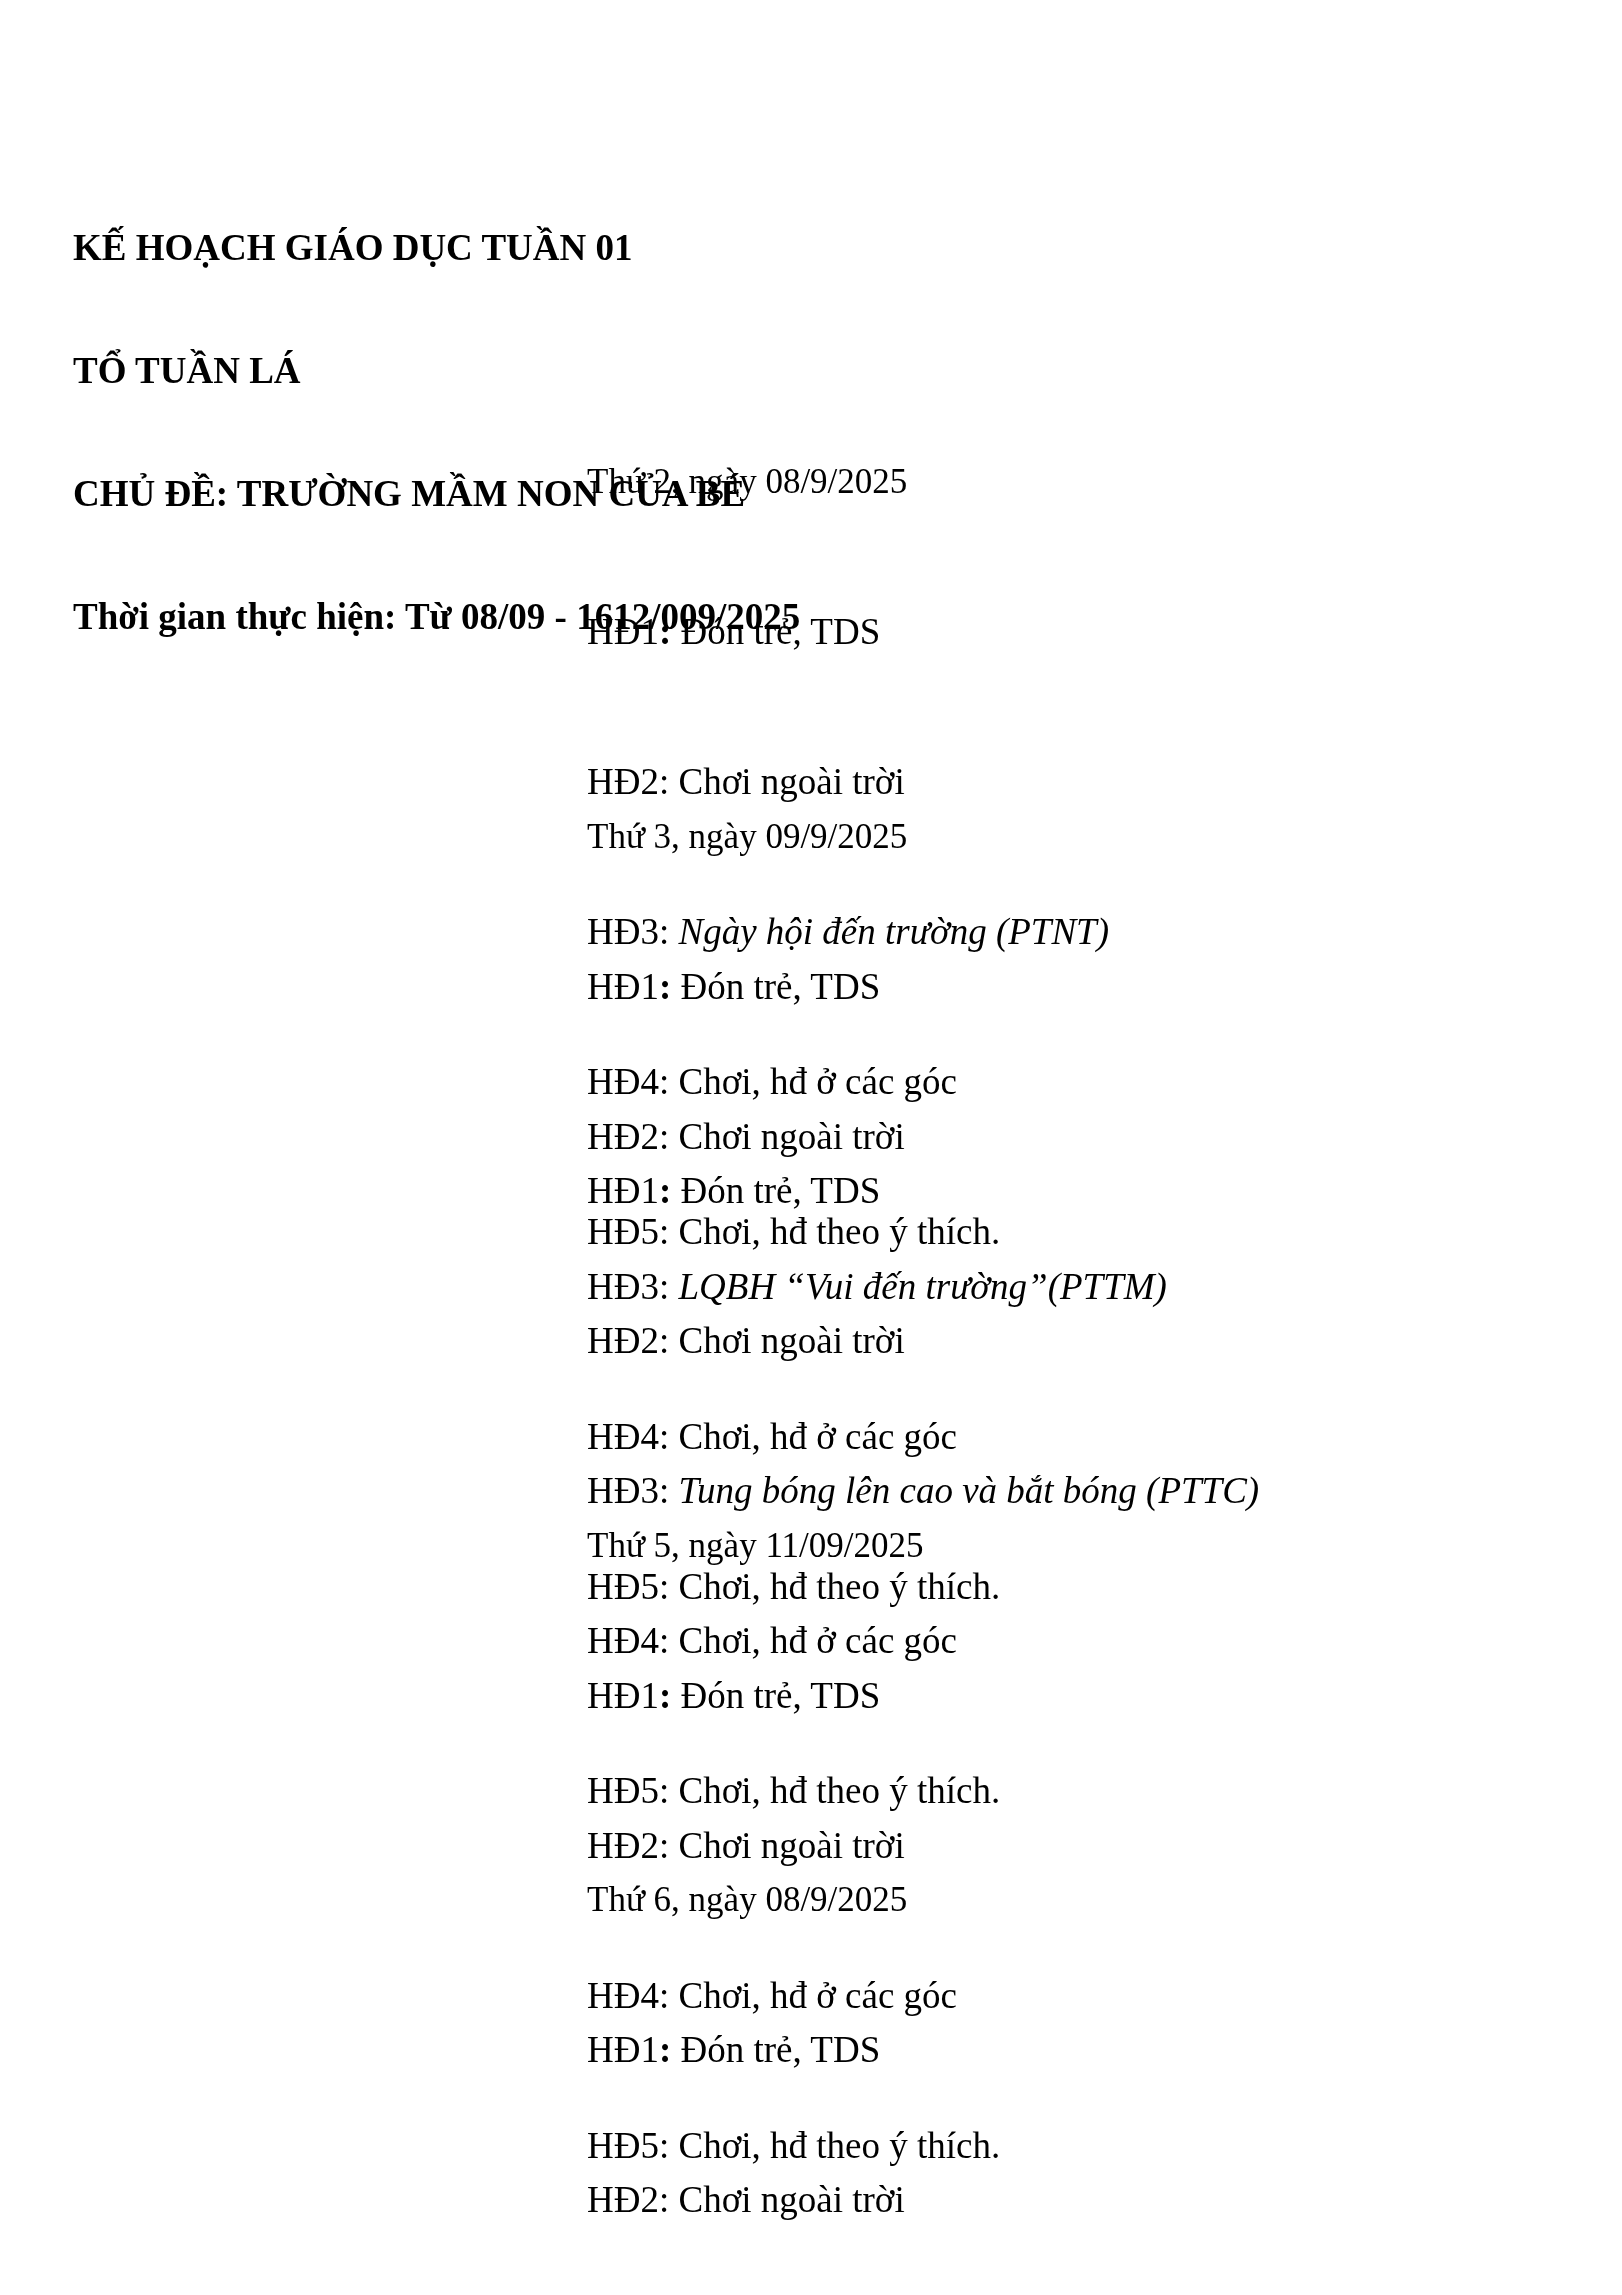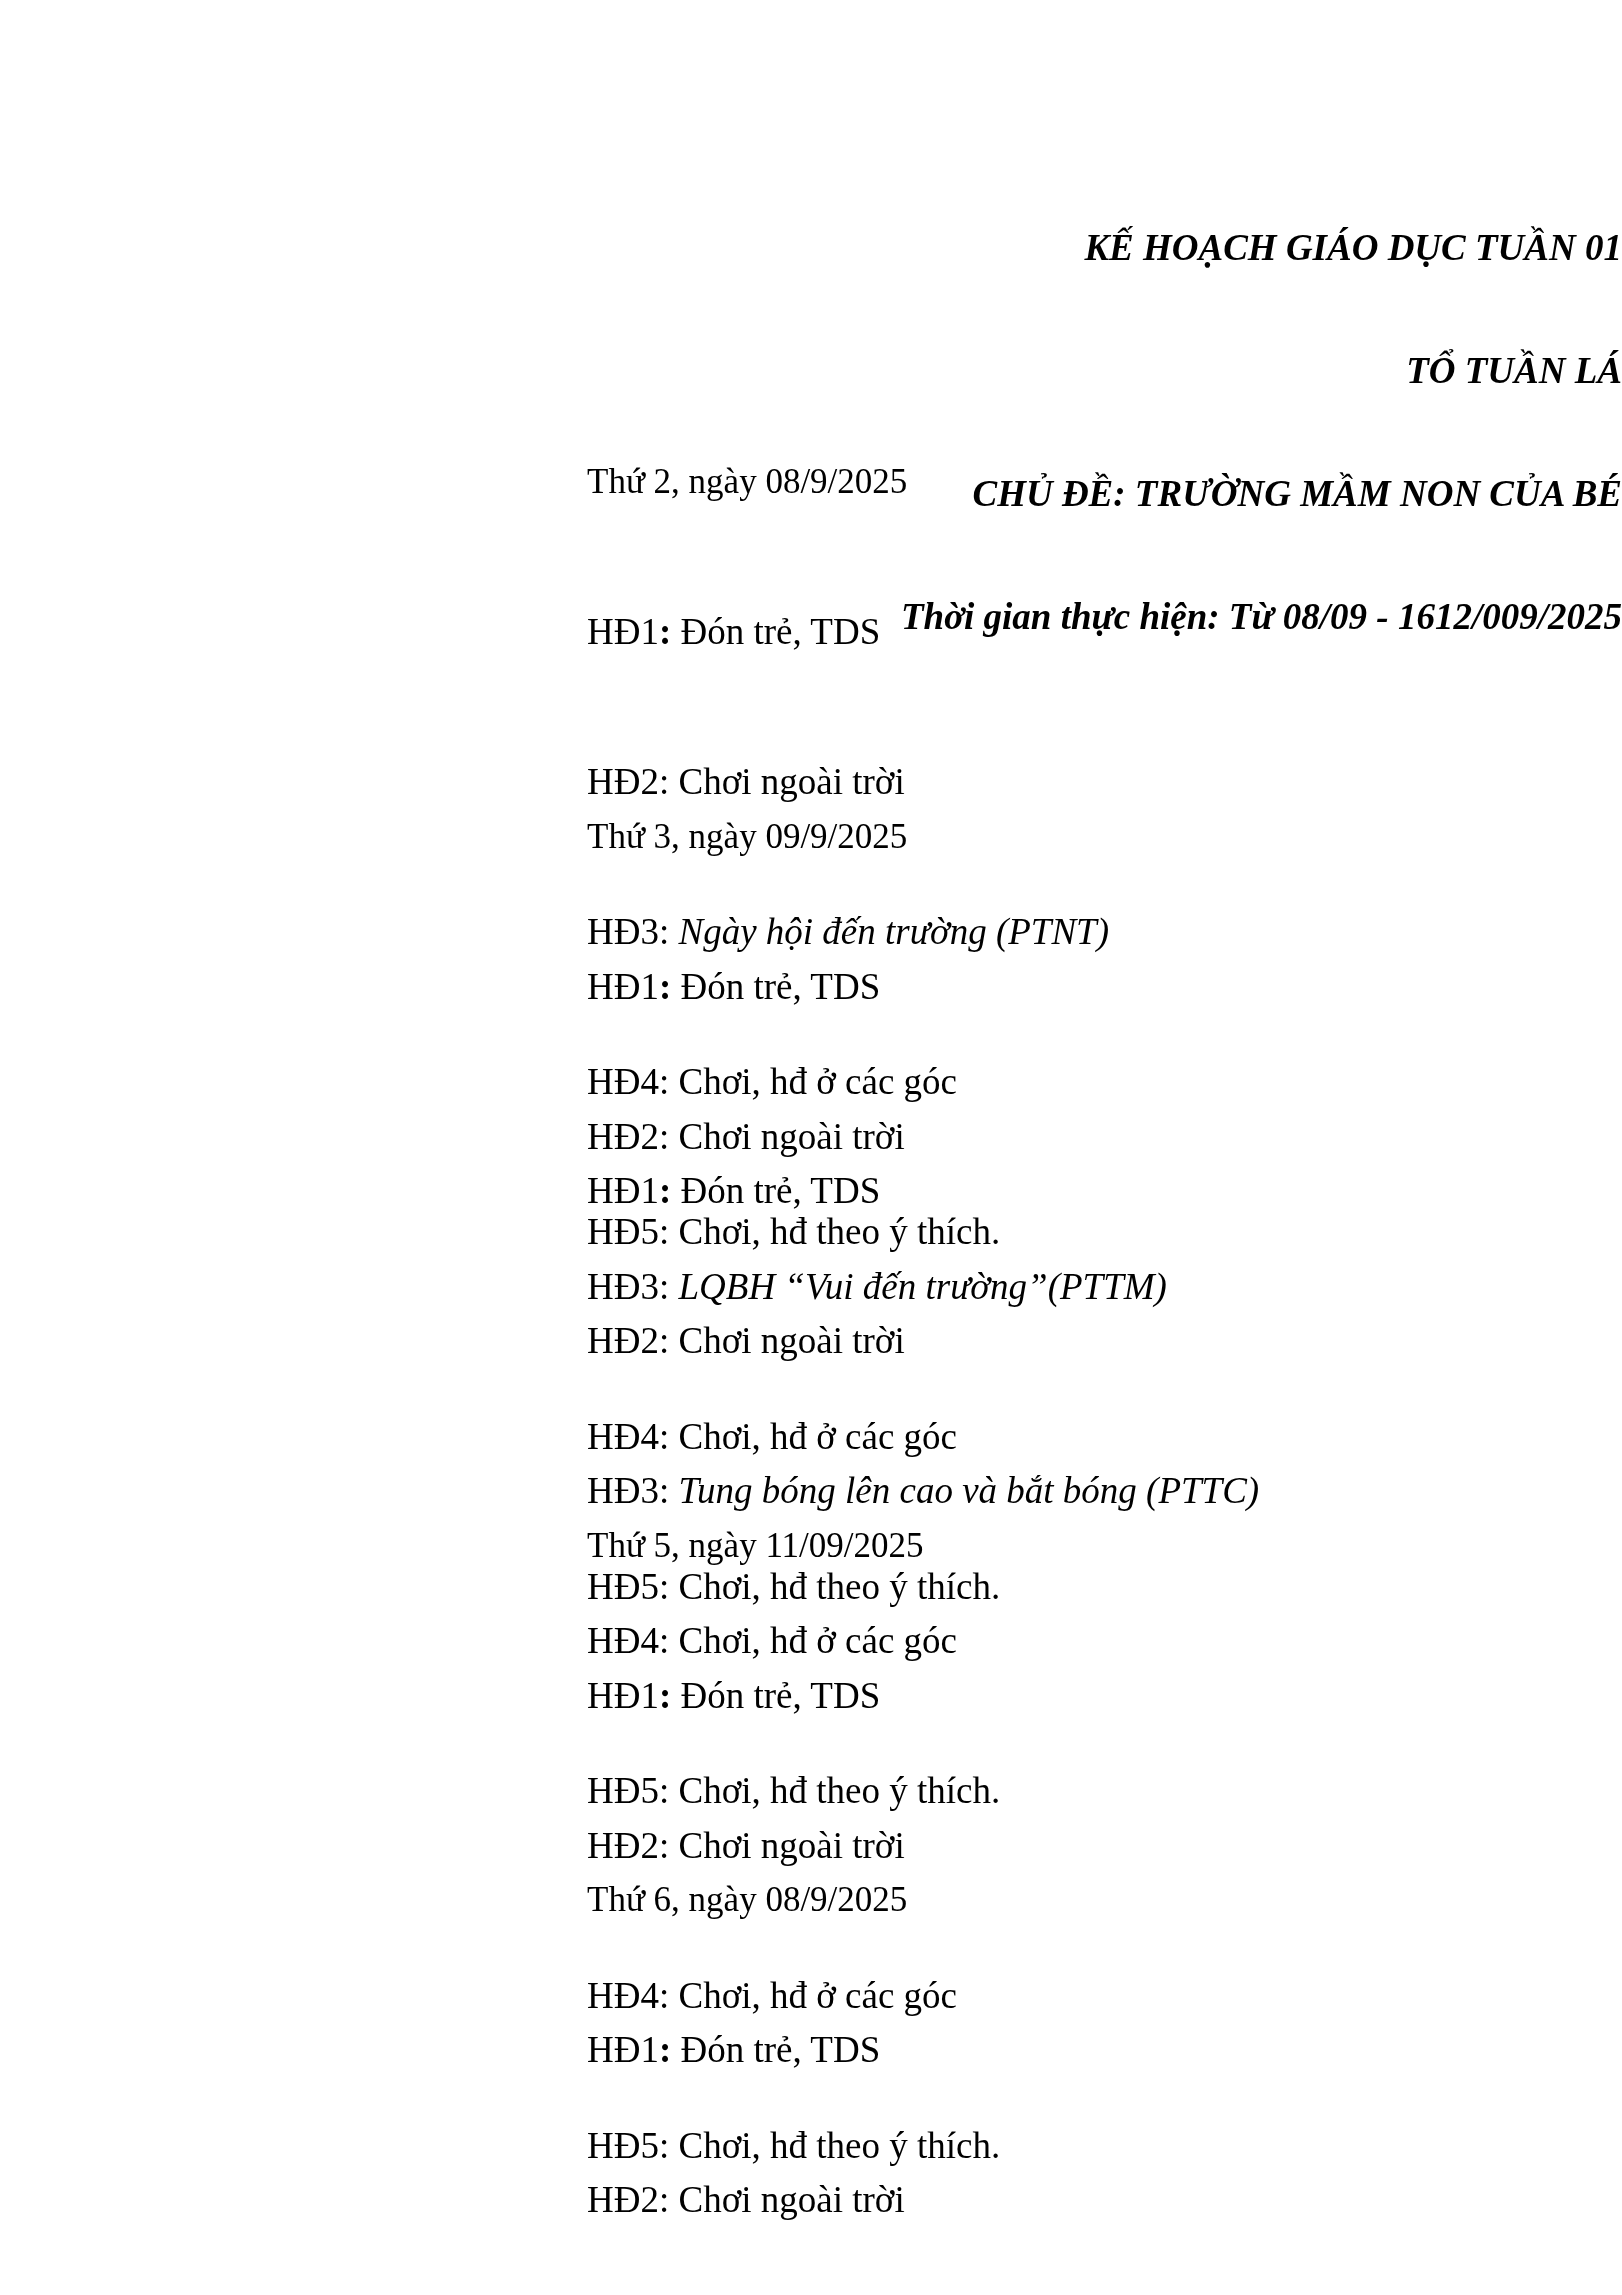--- a/index.html
+++ b/index.html
@@ -12,25 +12,25 @@
     font-family: "Liberation Serif", serif;
     font-size: 37px;
     overflow: hidden;
   }
   .header {
     position: absolute;
     top: 145px;
     left: 0;
     width: 1622px;
     box-sizing: border-box;
-    text-align: right;
+    padding-left: 73px;
+    text-align: left;
     font-weight: 700;
     line-height: 41px;
     white-space: pre-wrap;
-    font-style: italic;
   }
   .header div { margin: 0; }
   .day {
     position: absolute;
     left: 587px;
     width: 981px;
     line-height: 50px;
     white-space: pre-wrap;
   }
   .day-title {

